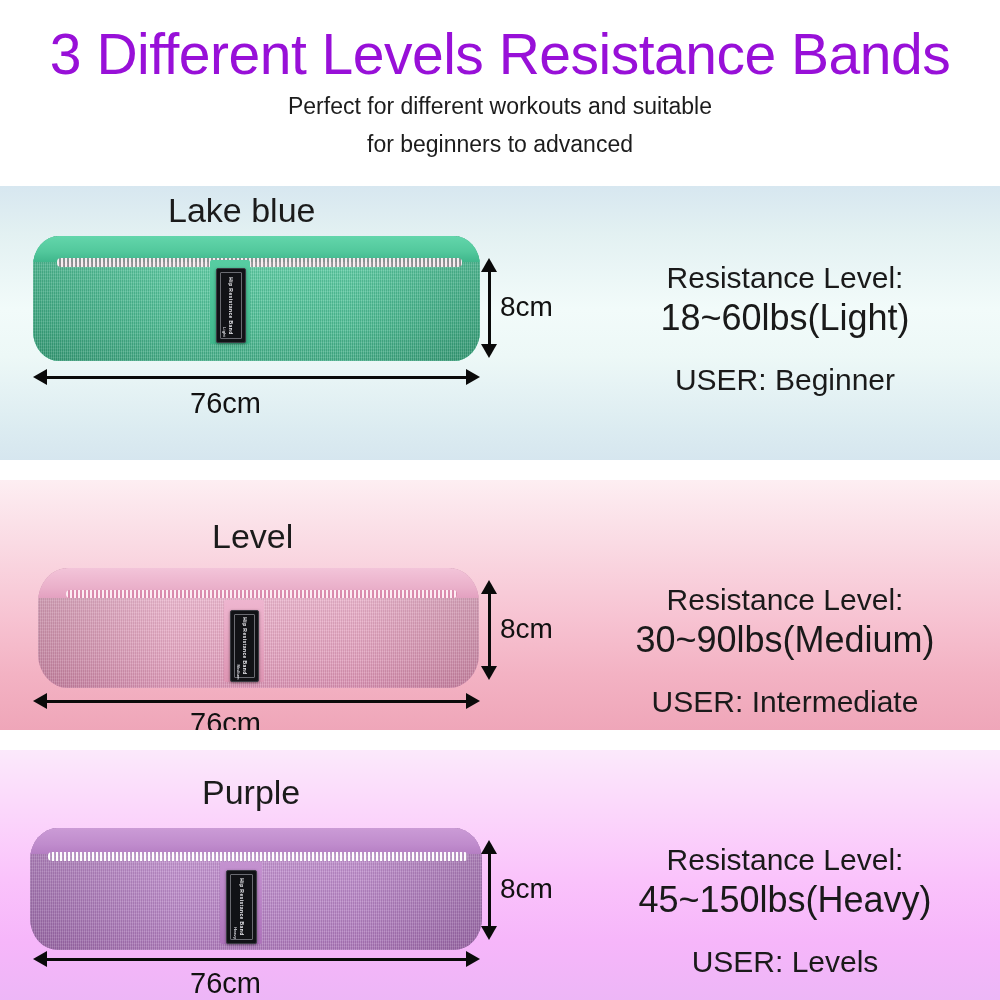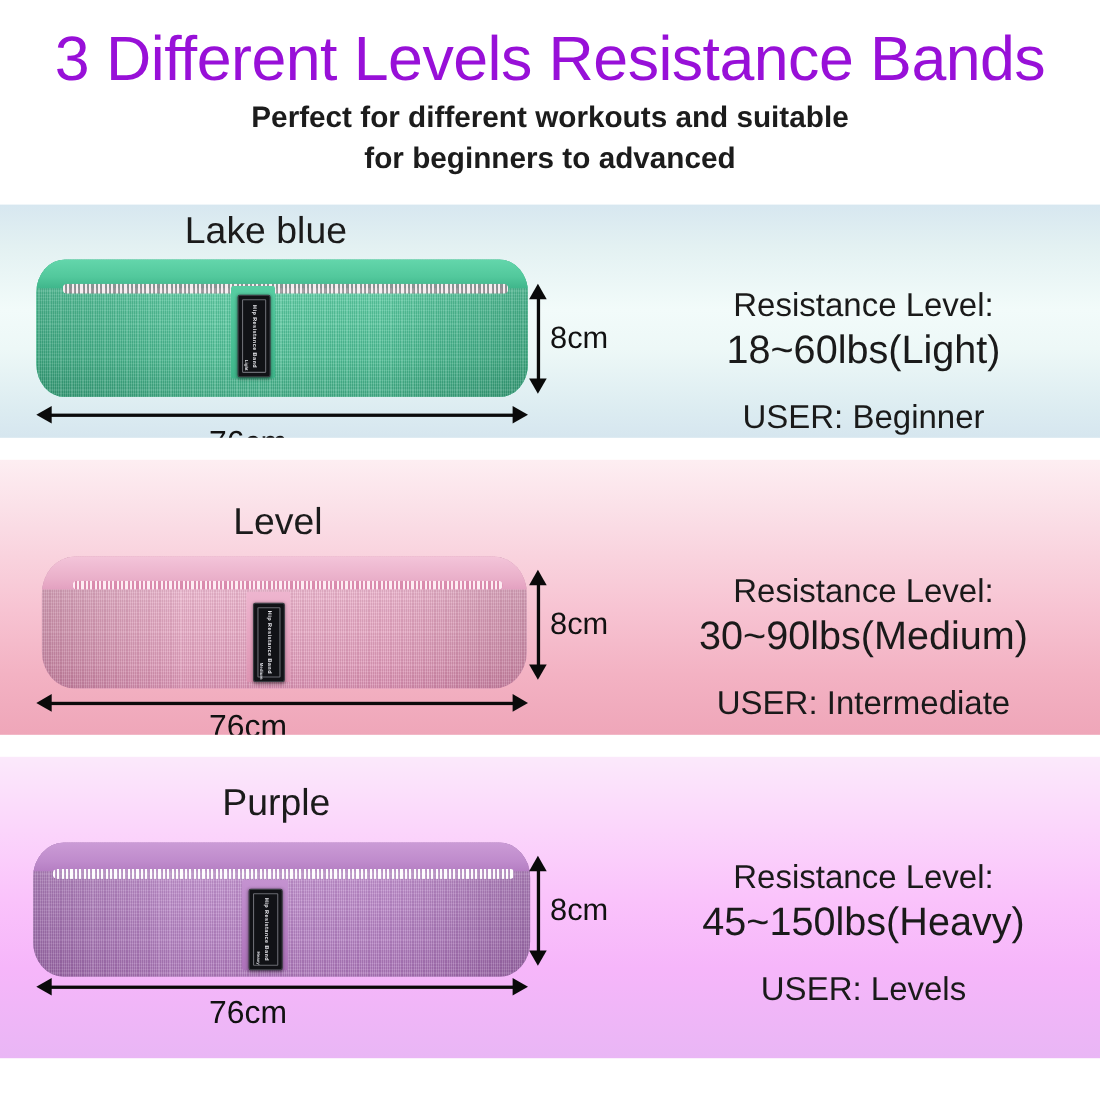--- a/index.html
+++ b/index.html
@@ -26,35 +26,35 @@
   }
   .main-title{
     font-size:57px;
     line-height:64px;
     color:#9810d8;
     font-weight:400;
     letter-spacing:-0.5px;
     white-space:nowrap;
   }
   .sub-line{
-    font-size:27px;
+    font-size:23px;
     line-height:36px;
     color:#1c1c1c;
-    font-weight:700;
+    font-weight:400;
     margin-top:2px;
   }
 
   
   .section{
     position:relative;
     width:1000px;
     overflow:hidden;
   }
   .sec-blue{
-    height:212px;
+    height:274px;
     background:linear-gradient(180deg,#d7e7f0 0%,#e3f1f2 18%,#f2fbfa 45%,#edf8f7 62%,#dcecf1 88%,#d6e6ef 100%);
   }
   .gap{
     height:20px;
     background:#ffffff;
     width:1000px;
   }
   .sec-pink{
     height:250px;
     background:linear-gradient(180deg,#fdeef2 0%,#fadbe4 25%,#f7c3d2 55%,#f3b2c3 78%,#efa6b9 100%);

